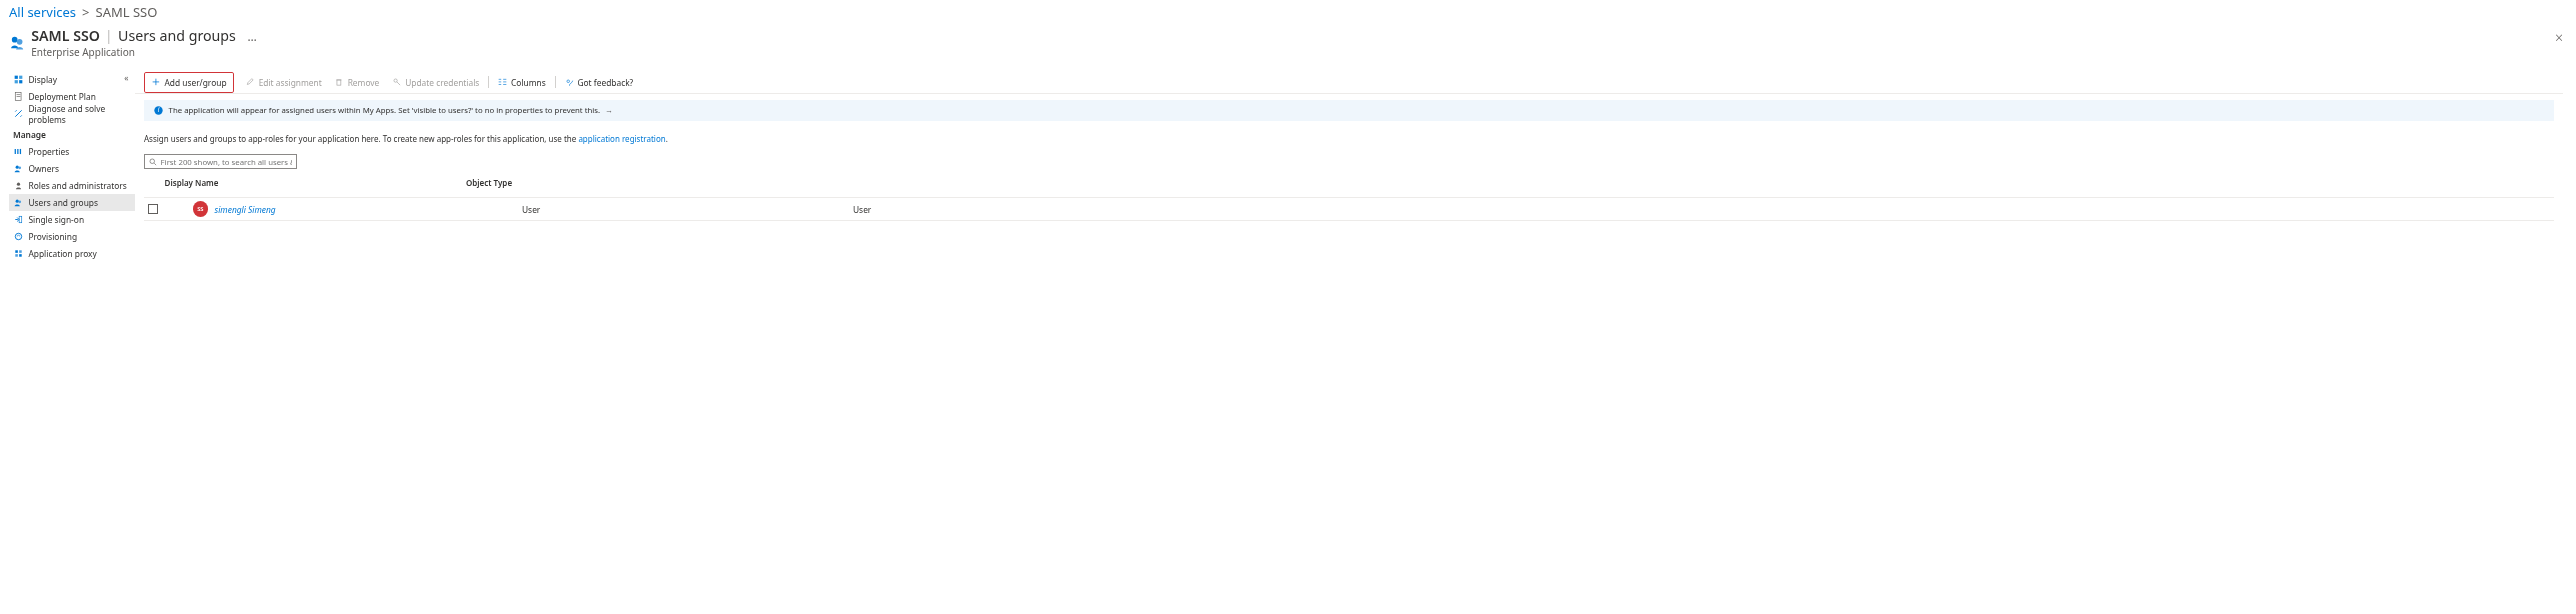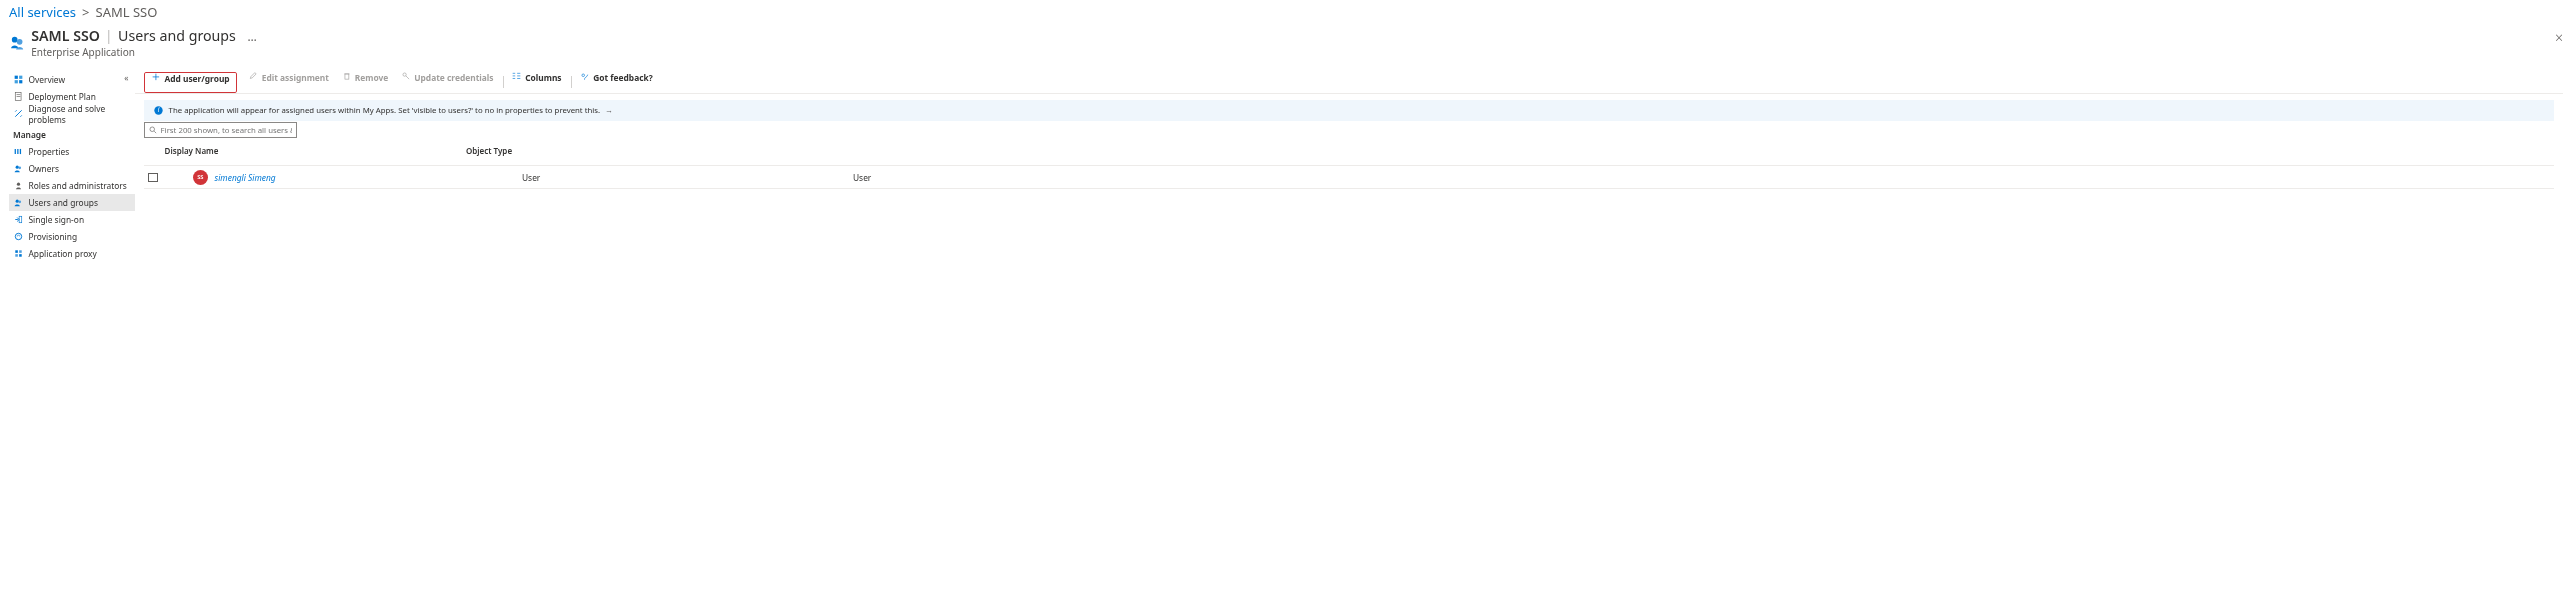--- a/index.html
+++ b/index.html
@@ -30,21 +30,21 @@
     .content { flex: 1; padding-right: 13px; }
 
     
     .nav-item { display: flex; align-items: center; height: 17px; padding: 0 3.9px; cursor: pointer; color: #323130; font-size: 8.4px; margin-right: 0; }
     .nav-item.selected { background: #e8e8e8; }
     .nav-item .nav-icon { width: 10.4px; height: 10.4px; margin-right: 5.2px; display: inline-flex; align-items: center; justify-content: center; flex-shrink: 0; }
     .nav-section-title { font-size: 8.4px; font-weight: 600; color: #323130; padding: 6.5px 3.9px 3.9px; }
 
     
     .toolbar { display: flex; align-items: center; height: 23px; border-bottom: 0.6px solid #edebe9; padding-left: 9px; }
-    .tb-btn { display: flex; align-items: flex-start; height: 21px; padding: 0 6.5px; cursor: pointer; font-size: 8.4px; color: #323130; font-weight: bold; }
+    .tb-btn { display: flex; align-items: center; height: 21px; padding: 0 6.5px; cursor: pointer; font-size: 8.4px; color: #323130; }
     .tb-btn.highlight { border: 1.3px solid #d13438; border-radius: 1.9px; margin-right: 5.2px; }
     .tb-btn.disabled { color: #a19f9d; }
     .tb-btn .tb-icon { width: 9px; height: 9px; margin-right: 3.9px; display: inline-flex; align-items: center; justify-content: center; }
     .tb-sep { width: 0.6px; height: 11.7px; background: #d2d0ce; margin: 0 2.6px; }
 
     
     .banner { background: #eff6fc; display: flex; align-items: center; height: 21px; padding: 0 10.4px; font-size: 7.8px; color: #323130; margin: 5.8px 9px 0; }
     .banner-icon { width: 9px; height: 9px; margin-right: 5.2px; display: inline-flex; align-items: center; justify-content: center; }
     .banner-arrow { margin-left: 5.2px; color: #605e5c; cursor: pointer; }
 
@@ -108,21 +108,21 @@
 
     <div class="nav-item">
       <span class="nav-icon">
           <svg width="9" height="9" viewBox="0 0 14 14">
             <rect x="1" y="1" width="5" height="5" fill="#0078d4"></rect>
             <rect x="8" y="1" width="5" height="5" fill="#40a0e0"></rect>
             <rect x="1" y="8" width="5" height="5" fill="#40a0e0"></rect>
             <rect x="8" y="8" width="5" height="5" fill="#0078d4"></rect>
           </svg>
         </span>
-      <span>Overview</span>
+      <span>Display</span>
     </div>
     <div class="nav-item">
       <span class="nav-icon">
           <svg width="9" height="9" viewBox="0 0 14 14">
             <rect x="2" y="1" width="9" height="12" fill="none" stroke="#605e5c"></rect>
             <line x1="4" y1="4" x2="10" y2="4" stroke="#605e5c"></line>
             <line x1="4" y1="7" x2="10" y2="7" stroke="#605e5c"></line>
           </svg>
         </span>
       <span>Deployment Plan</span>
@@ -276,20 +276,23 @@
       <span class="banner-icon">
           <svg width="9" height="9" viewBox="0 0 14 14" style="font-size:12px">
             <circle cx="7" cy="7" r="6.5" fill="#0078d4"></circle>
             <text x="7" y="10" text-anchor="middle" fill="#fff" font-size="10" font-family="serif" font-style="italic">i</text>
           </svg>
         </span>
       <span>The application will appear for assigned users within My Apps. Set 'visible to users?' to no in properties to prevent this.</span>
       <span class="banner-arrow">→</span>
     </div>
 
+    <div class="desc">
+      <span>Assign users and groups to app-roles for your application here. To create new app-roles for this application, use the </span><a>application registration</a><span>.</span>
+    </div>
 
     <div class="search-box">
       <span class="search-icon">
           <svg width="7.8" height="7.8" viewBox="0 0 12 12">
             <circle cx="5" cy="5" r="3.5" fill="none" stroke="#605e5c"></circle>
             <line x1="8" y1="8" x2="11" y2="11" stroke="#605e5c"></line>
           </svg>
         </span>
       <input type="text" placeholder="First 200 shown, to search all users &amp; gro..." style="">
     </div>

